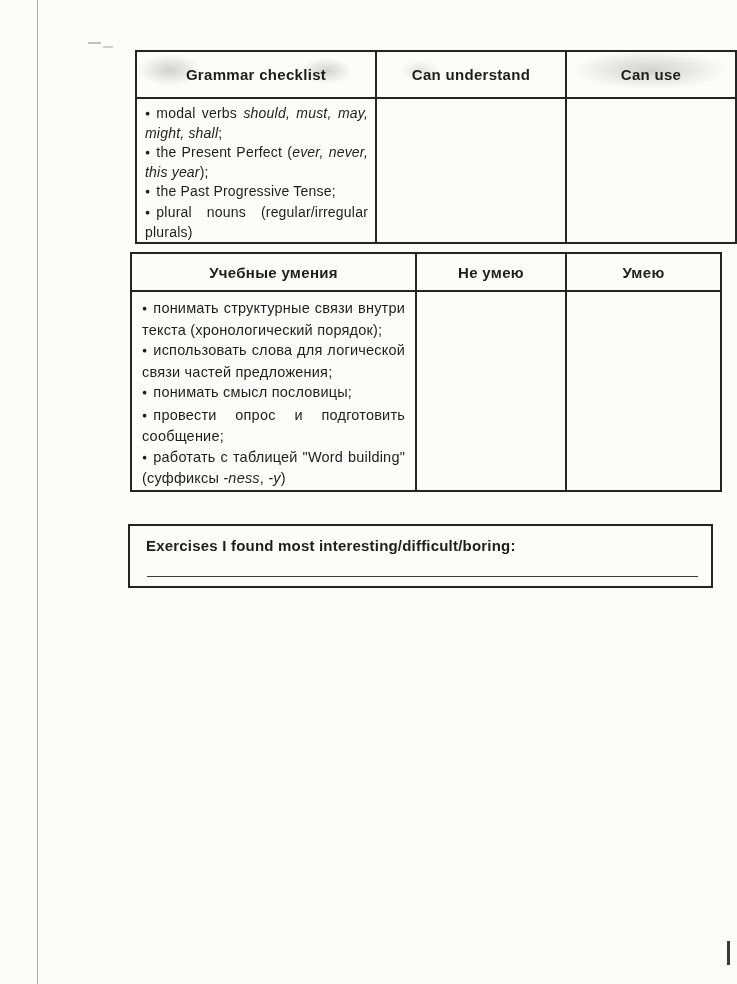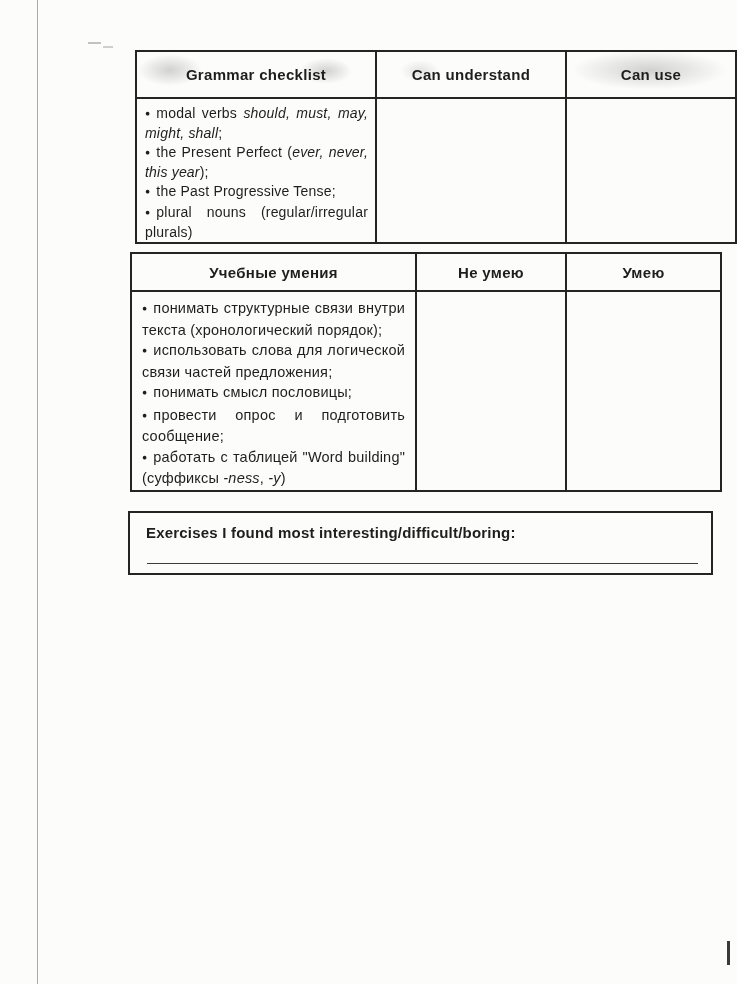--- a/index.html
+++ b/index.html
@@ -43,21 +43,21 @@
 
   .items { text-align: justify; }
   .grammar .items { padding: 5px 7px 0 8px;  font-size: 14px;   line-height: 18px;   letter-spacing: .2px; }
   .skills  .items { padding: 7px 10px 0 10px; font-size: 14.5px; line-height: 19.5px; letter-spacing: .2px; }
 
   .bullet-item { margin: 0 0 1px 0; }
   .bullet { display: inline-block; font-size: 8.5px; transform: translateY(-2px); margin-right: 6px; }
   .it { font-style: italic; }
 
   
-  .ex-box { position: absolute; left: 128px; top: 511px; width: 585px; height: 64px; border: 2px solid #242424; }
+  .ex-box { position: absolute; left: 128px; top: 524px; width: 585px; height: 64px; border: 2px solid #242424; }
   .ex-label { font-weight: bold; font-size: 15px; padding: 11px 0 0 16px; letter-spacing: .2px; }
   .ex-line { position: absolute; left: 17px; right: 13px; bottom: 9px; border-top: 1.5px solid #3c3c3c; }
 </style>
 </head>
 <body>
 
 <div class="page">
 
   <div class="left-line"></div>
   <div class="br-tick"></div>

